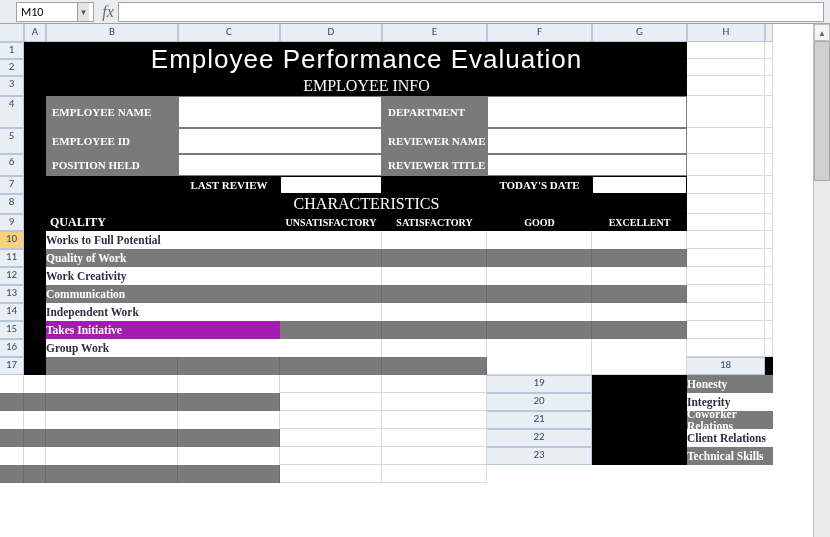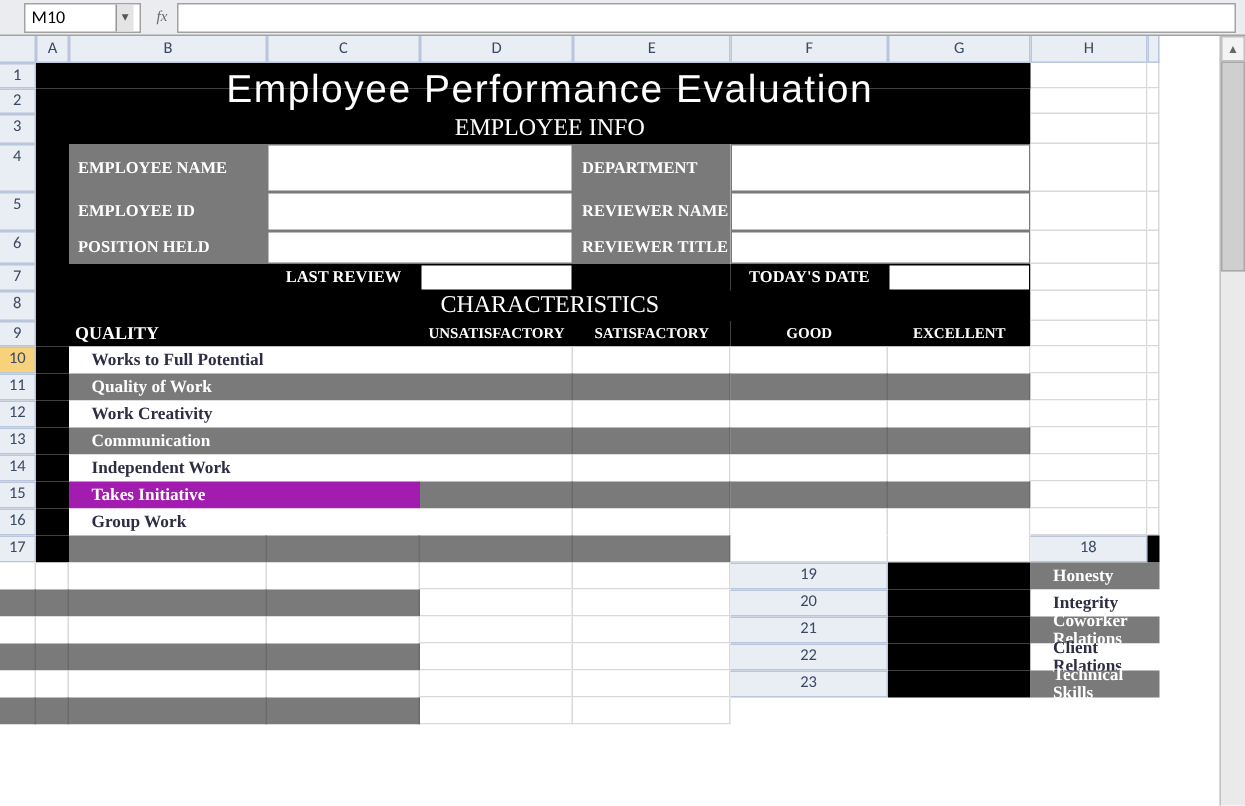--- a/index.html
+++ b/index.html
@@ -2,40 +2,40 @@
 <html><head>
 <meta charset="utf-8">
 <style>
 * { margin:0; padding:0; box-sizing:border-box; }
 body { font-family: Calibri, Arial, sans-serif; font-size:12px; background:#fff; overflow:hidden; }
 
 
 .formula-bar { height:24px; display:flex; align-items:center; border-bottom:1px solid #a3a3a3; background:#eaecf0; }
 .name-box { width:78px; height:20px; margin:0 4px 0 16px; background:#fff; border:1px solid #a3a3a3; display:flex; align-items:center; padding:0 4px; font-size:12px; justify-content:space-between; }
 .name-box .drop { width:12px; height:18px; background:#e4e4e4; border-left:1px solid #999; display:flex; align-items:center; justify-content:center; font-size:9px; color:#555; }
-.fx-label { width:20px; text-align:center; color:#6a6a6a; font-style:italic; font-family:"Times New Roman",serif; font-size:10px; }
+.fx-label { width:20px; text-align:center; color:#6a6a6a; font-style:italic; font-family:"Times New Roman",serif; font-size:16px; }
 .fx-input { flex:1; height:20px; margin-right:6px; background:#fff; border:1px solid #a3a3a3; }
 
 
 .sheet { display:grid; grid-template-columns:24px 22px 132px 102px 102px 105px 105px 95px 78px 8px; }
 .hd { background:#e9edf4; border:1px solid #b9c6dc; border-top:none; text-align:center; font-size:11px; color:#3a4a63; height:18px; line-height:16px; }
 .rn { background:#e9edf4; border:1px solid #b9c6dc; border-left:none; text-align:center; font-size:11px; color:#3a4a63; }
 .rn.sel { background:#f8d27a; }
 .corner { background:#e9edf4; border:1px solid #b9c6dc; border-left:none; border-top:none; height:18px; }
 .cell { border-right:1px solid #d9d9d9; border-bottom:1px solid #d9d9d9; height:20px; background:#fff; }
 
 
 .bg-black { background:#000; }
 .bg-grey { background:#7a7a7a; }
 .section-hdr { color:#fff; font-family:"Times New Roman",serif; font-size:16px; text-align:center; line-height:20px; }
 .info-label { color:#fff; font-family:"Times New Roman",serif; font-weight:bold; font-size:11px; padding-left:6px; display:flex; align-items:center; }
 .date-label { color:#fff; font-family:"Times New Roman",serif; font-weight:bold; font-size:11px; text-align:center; line-height:18px; }
 .col-hdr { color:#fff; font-family:"Times New Roman",serif; font-weight:bold; font-size:10px; text-align:center; line-height:17px; }
 .col-hdr.left { text-align:left; padding-left:4px; font-size:12px; }
-.qrow-label { font-family:"Times New Roman",serif; font-weight:bold; font-size:11.5px; padding-left:15px; display:flex; align-items:center; color:#3b3b4b; }
+.qrow-label { font-family:"Times New Roman",serif; font-weight:bold; font-size:11.5px; padding-left:0; display:flex; align-items:center; color:#3b3b4b; }
 
 
 .scroll { position:absolute; right:0; top:24px; width:17px; bottom:0; background:#eaeaea; border-left:1px solid #c0c0c0; }
 .scroll .btn { height:17px; background:#f3f3f3; border:1px solid #c0c0c0; display:flex; align-items:center; justify-content:center; font-size:8px; color:#666; }
 .scroll .thumb { margin-top:0; height:140px; background:#cfcfcf; border:1px solid #a8a8a8; }
 </style>
 </head>
 <body>
 
 <div class="formula-bar">

